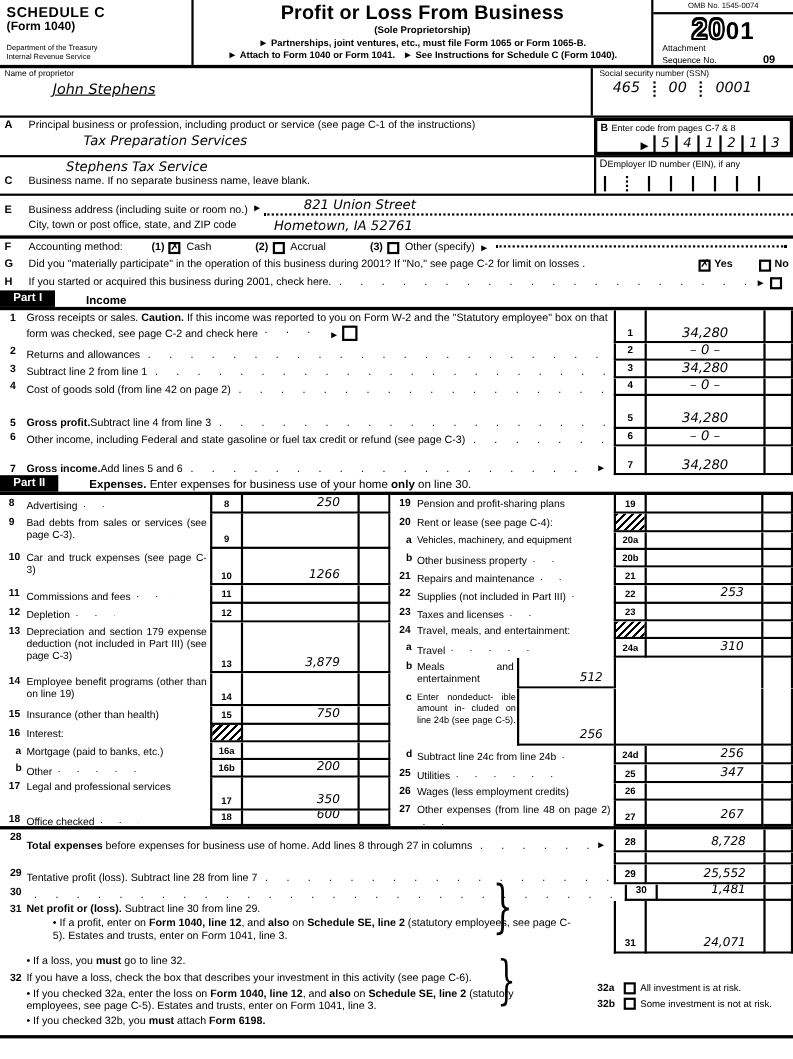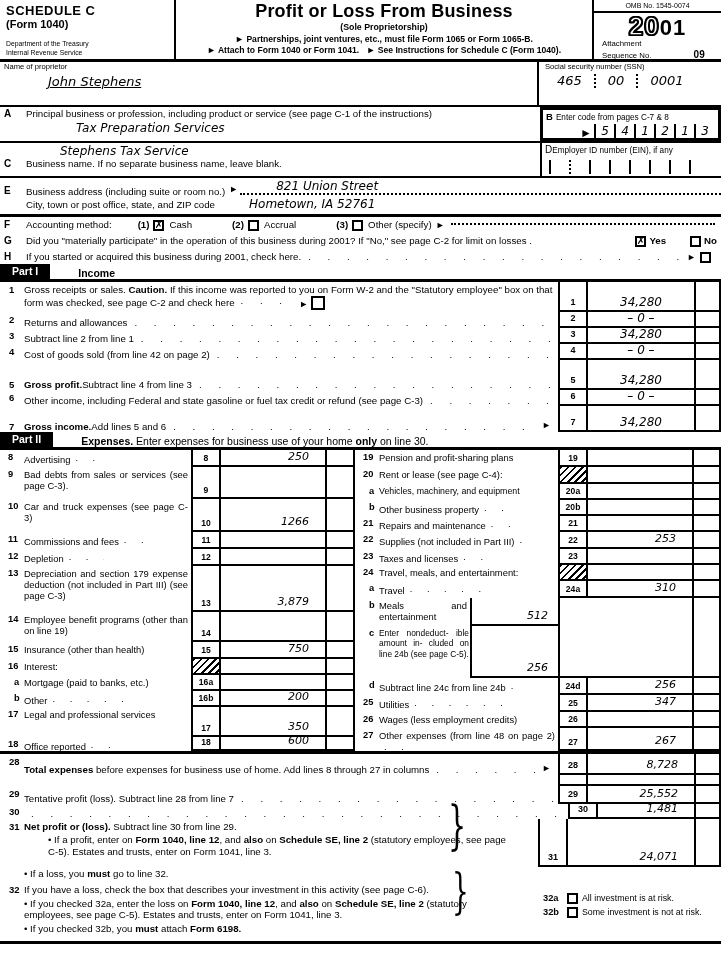--- a/index.html
+++ b/index.html
@@ -506,21 +506,21 @@
         <div class="m">17</div>
         <div class="p2lbl">Legal and professional services</div>
         <div class="nb2">17</div>
         <div class="amt2">
             <span class="hand-sm">350</span>
           </div>
         <div class="cents2"></div>
       </div>
       <div class="p2row" style="flex:1">
         <div class="m">18</div>
-        <div class="p2lbl"><span>Office reported</span><span class="ldr-sm">. . . . . . . . . . . . . . . . . . . . . . . . . . . . . . . . . . . . . . . . . . . . . . . . . . . . . . . . . . . .</span></div>
+        <div class="p2lbl"><span>Office checked</span><span class="ldr-sm">. . . . . . . . . . . . . . . . . . . . . . . . . . . . . . . . . . . . . . . . . . . . . . . . . . . . . . . . . . . .</span></div>
         <div class="nb2">18</div>
         <div class="amt2">
             <span class="hand-sm">600</span>
           </div>
         <div class="cents2"></div>
       </div>
     </div>
 
     <div class="p2half rgt">
       <div class="p2row" style="height:17px">
@@ -707,21 +707,21 @@
   <div class="p1row" style="height:48px">
     <div class="p1n">31</div>
     <div class="p1lbl blk" style="padding-right:30px">
       <div><span class="b">Net profit or (loss).</span><span> Subtract line 30 from line 29.</span></div>
       <div class="bullet">
         <span>•</span>
         <span>If a profit, enter on </span><span class="b">Form 1040, line 12</span><span>, and </span><span class="b">also</span><span> on </span><span class="b">Schedule SE, line 2</span><span> (statutory employees, see page C-5). Estates and trusts, enter on Form 1041, line 3.</span>
       </div>
     </div>
     <div class="nb">31</div>
-    <div class="amt amt2" style="width:128px">
+    <div class="amt amt2" style="width:108px">
         <span class="hand-sm">24,071</span>
       </div>
     <div class="cents"></div>
   </div>
 
   <div class="b32block">
     <div class="b32left">
       <div class="bullet" style="margin-top:0">
         <span>•</span>
         <span>If a loss, you </span><span class="b">must</span><span> go to line 32.</span>

